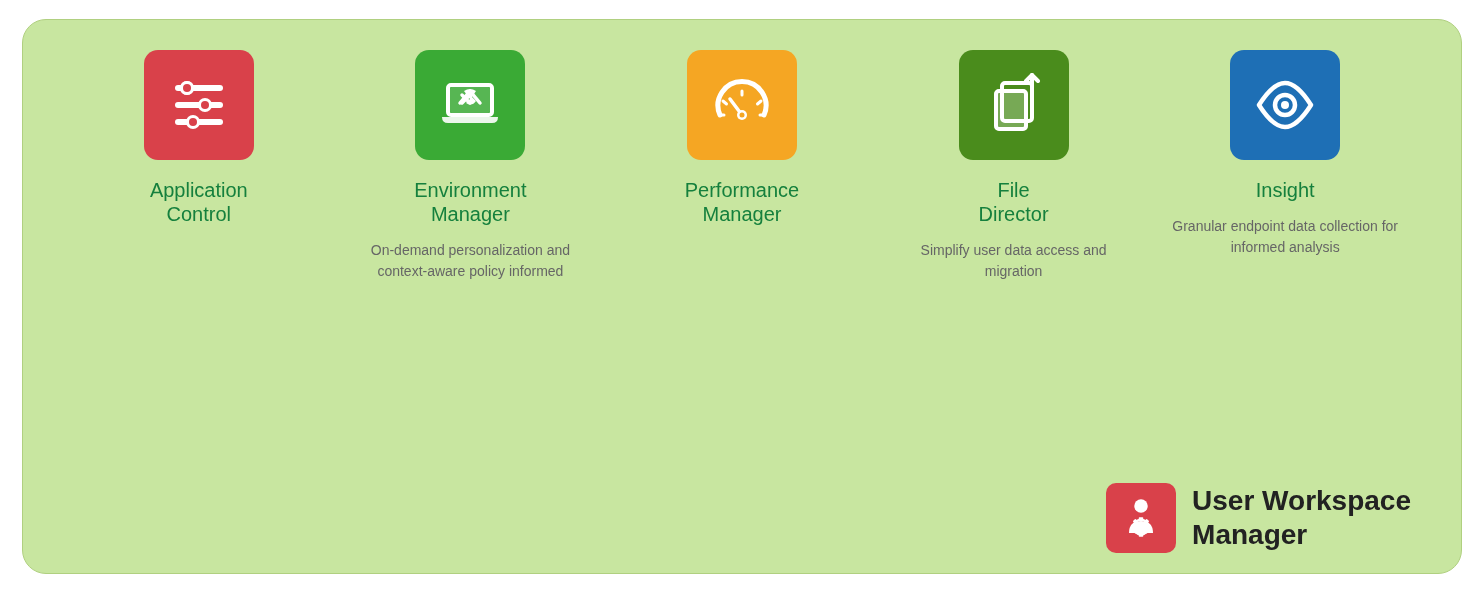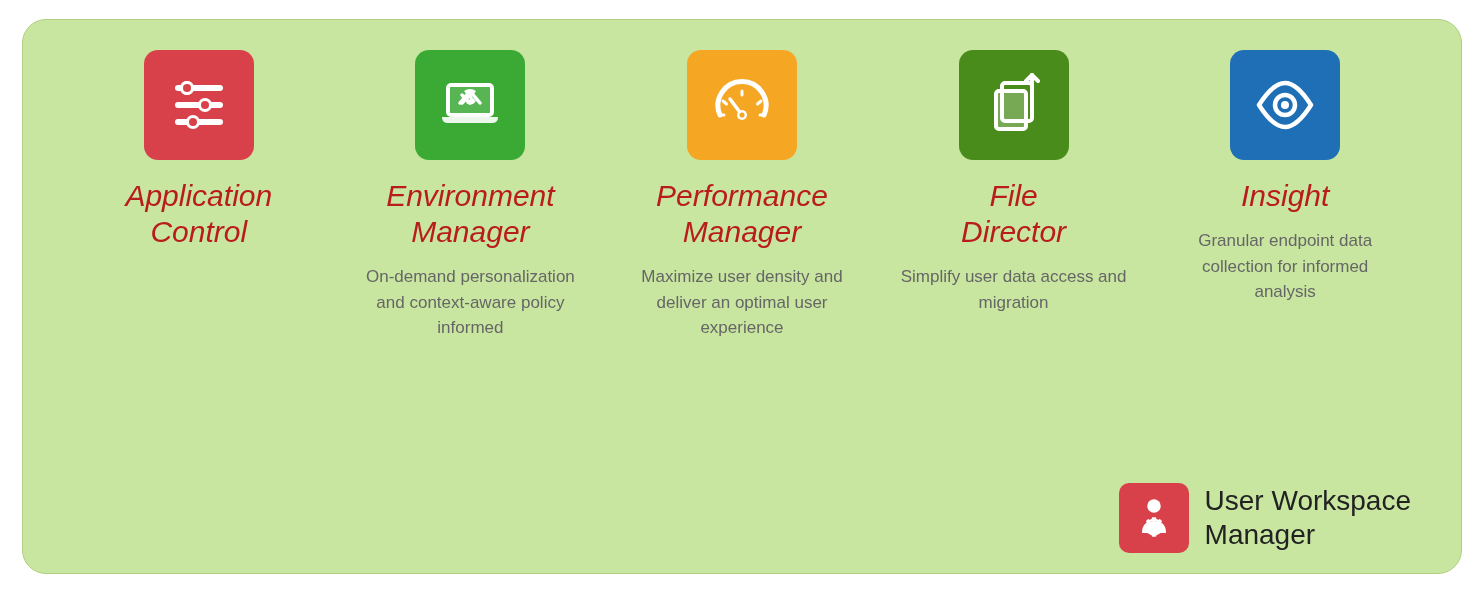--- a/index.html
+++ b/index.html
@@ -59,30 +59,29 @@
       fill: white;
     }
 
     .icon-red { background: #d9414a; }
     .icon-green-bright { background: #3aaa35; }
     .icon-orange { background: #f5a623; }
     .icon-green-dark { background: #4a8c1c; }
     .icon-blue { background: #1e6fb5; }
 
     .product-name {
-      font-size: 30px;
+      font-size: 20px;
       font-weight: 400;
-      color: #b91c1c;
+      color: #15803d;
       line-height: 1.2;
       margin-bottom: 14px;
-      font-style: italic;
     }
 
     .product-desc {
-      font-size: 17px;
+      font-size: 14px;
       color: #666666;
       line-height: 1.5;
     }
 
     .branding-row {
       display: flex;
       justify-content: flex-end;
       align-items: center;
       margin-top: 10px;
       padding-right: 10px;
@@ -101,21 +100,21 @@
     }
 
     .branding-icon svg {
       width: 48px;
       height: 48px;
       fill: white;
     }
 
     .branding-name {
       font-size: 28px;
-      font-weight: 400;
+      font-weight: 700;
       color: #222222;
       line-height: 1.2;
     }
   </style>
 </head>
 <body>
 
 <div class="container">
   <div class="products-row">
 
@@ -175,21 +174,20 @@
           <line x1="54" y1="42" x2="50" y2="42" stroke="white" stroke-width="3" stroke-linecap="round"></line>
 
           <line x1="32" y1="42" x2="20" y2="26" stroke="white" stroke-width="3.5" stroke-linecap="round"></line>
 
           <circle cx="32" cy="42" r="5" fill="white"></circle>
           <circle cx="32" cy="42" r="2.5" fill="#f5a623"></circle>
         </svg>
       </div>
       <div class="product-name" style="white-space:pre-line">Performance
 Manager</div>
-      <div class="product-desc">Maximize user density and deliver an optimal user experience</div>
     </div>
 
     <div class="product-item">
       <div class="icon-box icon-green-dark">
         <svg viewBox="0 0 64 64">
 
           <rect x="20" y="10" width="30" height="38" rx="3" fill="none" stroke="white" stroke-width="4"></rect>
 
           <rect x="14" y="18" width="30" height="38" rx="3" fill="white" opacity="0.25" stroke="white" stroke-width="4"></rect>
           <rect x="14" y="18" width="30" height="38" rx="3" fill="none" stroke="white" stroke-width="4"></rect>

